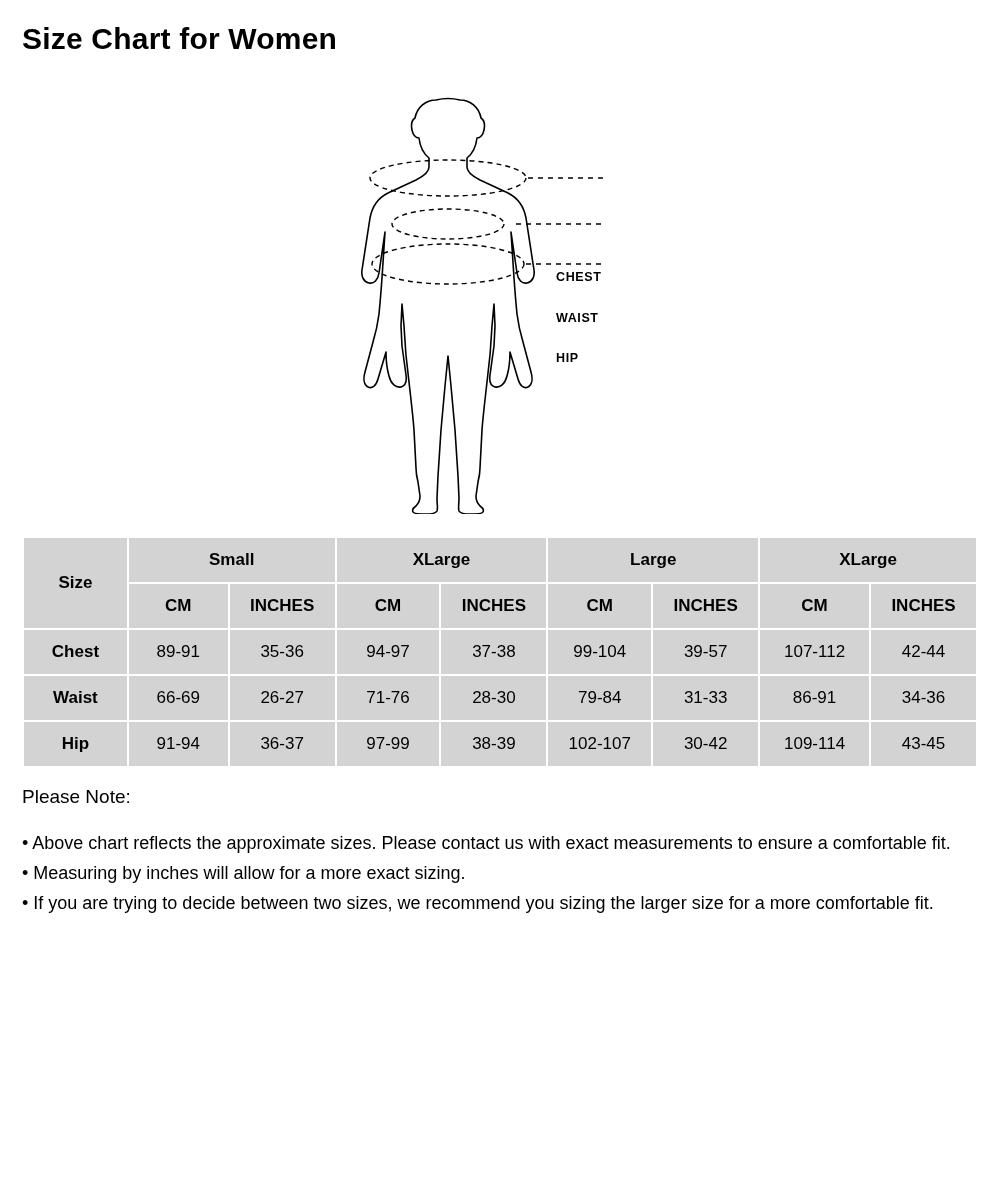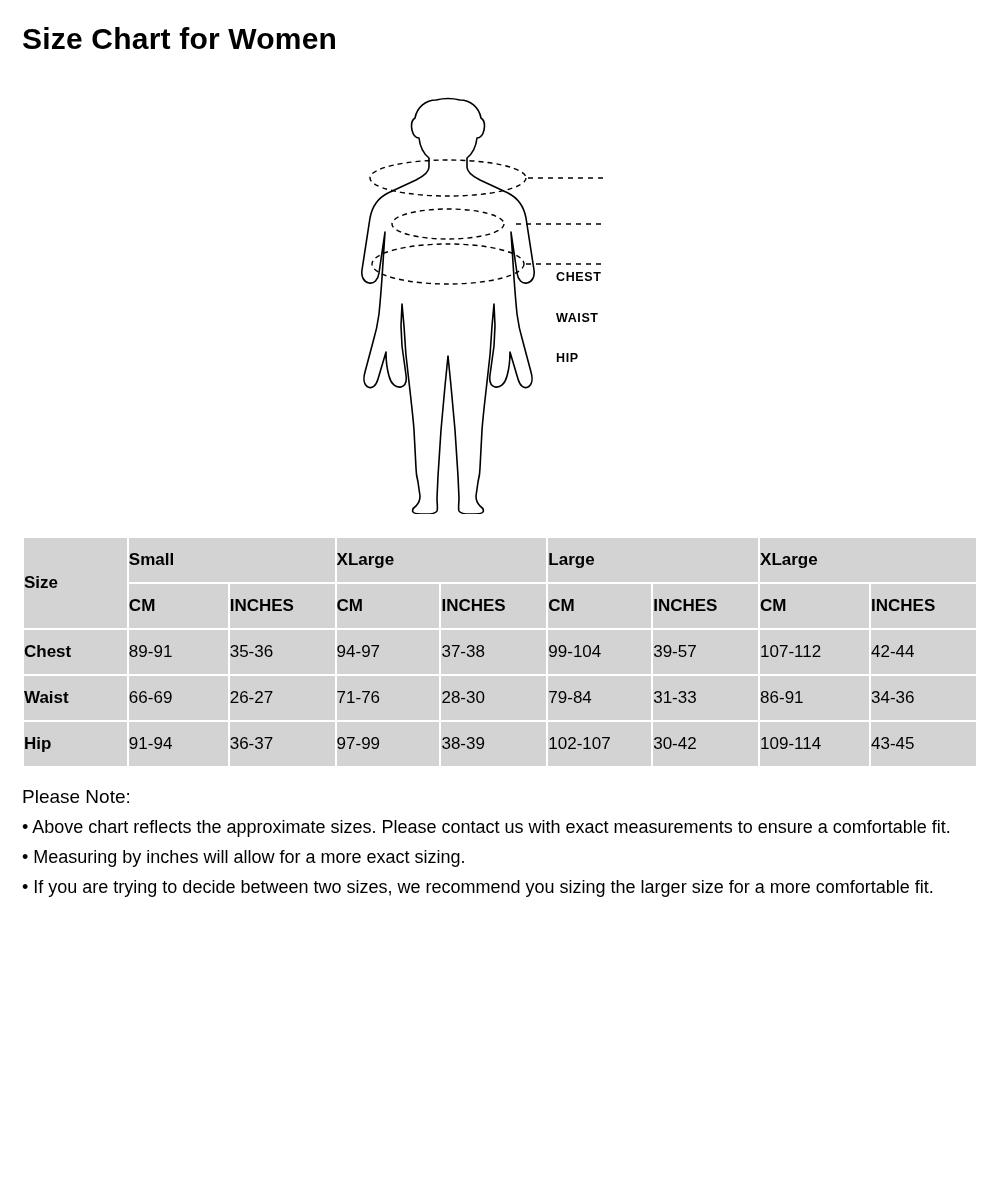--- a/index.html
+++ b/index.html
@@ -38,20 +38,21 @@
     margin: 0 auto;
   }
   table.size-table {
     border-collapse: collapse;
     margin: 12px 0 0 22px;
     width: 956px;
     table-layout: fixed;
   }
   table.size-table td, table.size-table th {
     border: 2px solid #ffffff;
+    text-align: center;
     vertical-align: middle;
     font-size: 17px;
     color: #000;
     background: #d3d3d3;
     padding: 0;
     height: 44px;
   }
   td.hdr, th.hdr {
     background: #000000;
     color: #ffffff;
@@ -78,21 +79,21 @@
   td.data {
     font-size: 17px;
     height: 80px;
   }
   .notes {
     margin: 18px 0 0 22px;
     width: 960px;
   }
   .notes-title {
     font-size: 19px;
-    margin-bottom: 6px;
+    margin-bottom: 22px;
   }
   .note-item {
     font-size: 18px;
     line-height: 1.55;
     text-indent: -12px;
     padding-left: 12px;
     margin-bottom: 2px;
   }
   .callout-text {
     font-family: "Liberation Sans", sans-serif;

